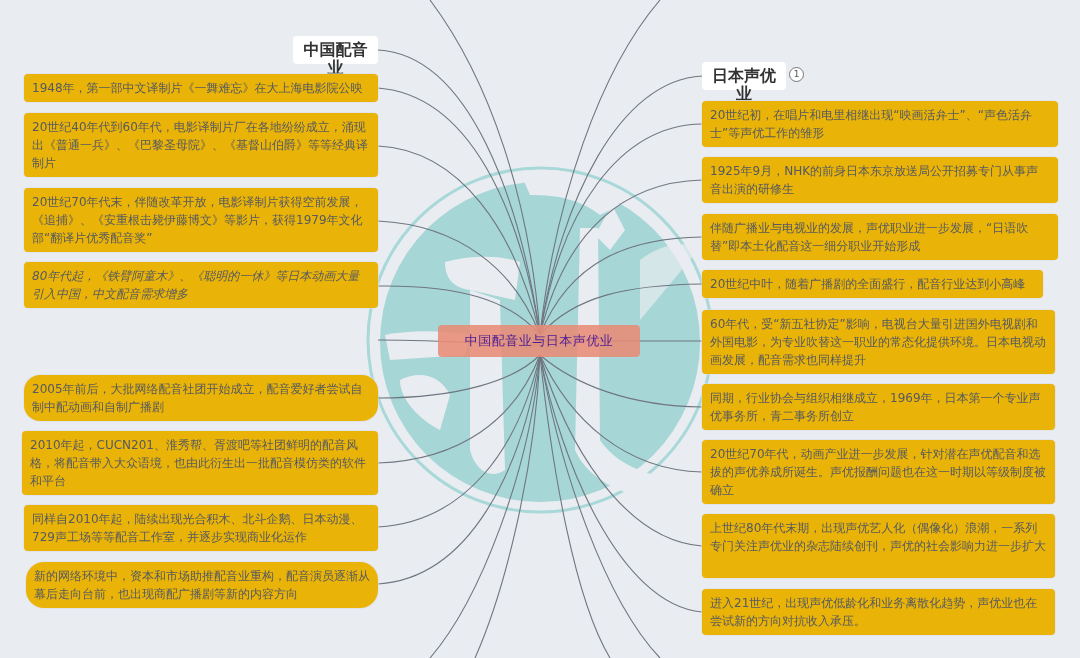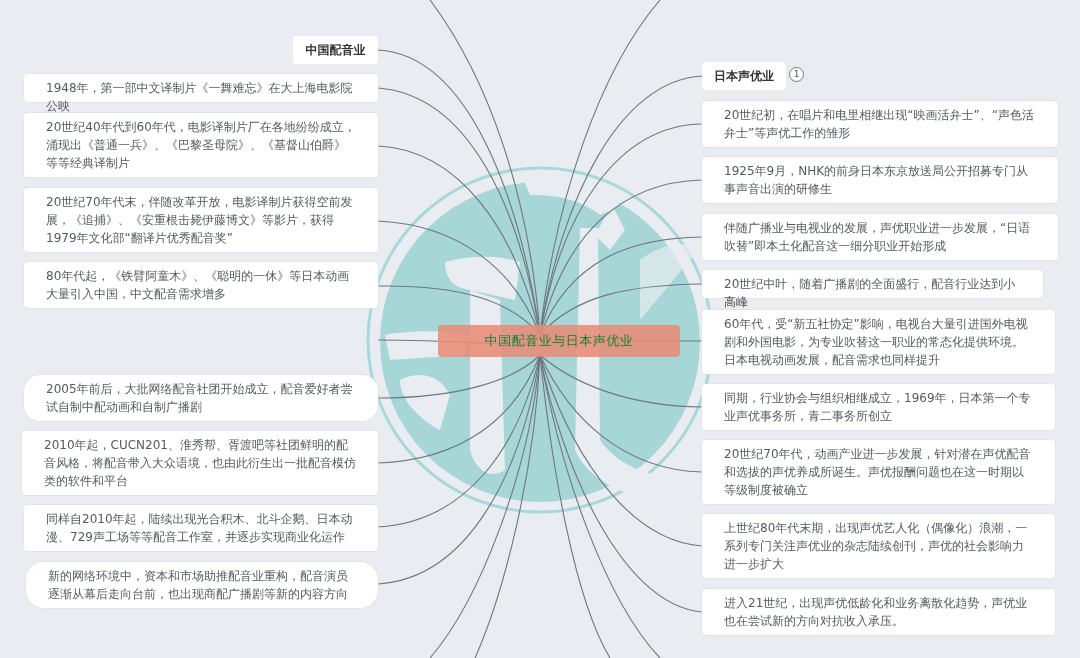--- a/index.html
+++ b/index.html
@@ -1,22 +1,22 @@
 <!DOCTYPE html>
 <html><head>
 <meta charset="utf-8">
 <style>
   html,body{margin:0;padding:0;}
   body{width:1080px;height:658px;background:#e9ecf1;position:relative;overflow:hidden;font-family:"DejaVu Sans","Liberation Sans",sans-serif;}
   .canvas{position:absolute;left:0;top:0;width:1080px;height:658px;}
   .wm{position:absolute;left:0;top:0;width:1080px;height:658px;pointer-events:none;}
   .lines{position:absolute;left:0;top:0;width:1080px;height:658px;pointer-events:none;}
-  .node{position:absolute;background:#ffffff;border-radius:4px;color:#555a60;font-size:12px;line-height:18px;padding:5px 22px;box-sizing:border-box;box-shadow:0 0 0 1px rgba(220,225,232,0.6);}
-  .branch{position:absolute;background:#ffffff;border-radius:4px;color:#333;font-size:12px;font-weight:bold;padding:5px 6px;box-sizing:border-box;line-height:18px;}
-  .root{position:absolute;left:438px;top:325px;width:242px;height:32px;background:rgba(232,140,118,0.88);border-radius:4px;color:#15803d;font-size:13px;text-align:center;line-height:32px;letter-spacing:0.5px;}
+  .node{position:absolute;background:#eab308;border-radius:4px;color:#555a60;font-size:12px;line-height:18px;padding:5px 8px;box-sizing:border-box;box-shadow:0 0 0 1px rgba(220,225,232,0.6);}
+  .branch{position:absolute;background:#ffffff;border-radius:4px;color:#333;font-size:16px;font-weight:bold;padding:5px 6px;box-sizing:border-box;line-height:18px;}
+  .root{position:absolute;left:438px;top:325px;width:202px;height:32px;background:rgba(232,140,118,0.88);border-radius:4px;color:#4c1d95;font-size:13px;text-align:center;line-height:32px;letter-spacing:0.5px;}
   .badge{position:absolute;left:789px;top:67px;width:15px;height:15px;border:1px solid #777;border-radius:50%;box-sizing:border-box;font-size:9px;line-height:13px;text-align:center;color:#555;background:#fff;}
 </style>
 </head>
 <body>
 
 <div class="canvas">
 
   <svg class="wm" viewBox="0 0 1080 658">
     <circle cx="540" cy="340" r="172" fill="none" stroke="#a9d8d8" stroke-width="3"></circle>
     <circle cx="540" cy="342" r="160" fill="#a6d6d6"></circle>
@@ -62,21 +62,21 @@
     <path d="M540 335 C 555 200, 600 70, 660 0"></path>
   </svg>
 
   <div class="branch" style="left:293px;top:36px;width:85px;height:28px;text-align:center;">
     <span>中国配音业</span>
   </div>
 
   <div class="node" style="left:24px;top:74px;width:354px;height:28px;"><span>1948年，第一部中文译制片《一舞难忘》在大上海电影院公映</span></div>
   <div class="node" style="left:24px;top:113px;width:354px;height:64px;"><span>20世纪40年代到60年代，电影译制片厂在各地纷纷成立，涌现出《普通一兵》、《巴黎圣母院》、《基督山伯爵》等等经典译制片</span></div>
   <div class="node" style="left:24px;top:188px;width:354px;height:64px;"><span>20世纪70年代末，伴随改革开放，电影译制片获得空前发展，《追捕》、《安重根击毙伊藤博文》等影片，获得1979年文化部“翻译片优秀配音奖”</span></div>
-  <div class="node" style="left:24px;top:262px;width:354px;height:46px;"><span>80年代起，《铁臂阿童木》、《聪明的一休》等日本动画大量引入中国，中文配音需求增多</span></div>
+  <div class="node" style="left:24px;top:262px;width:354px;height:46px;font-style:italic;"><span>80年代起，《铁臂阿童木》、《聪明的一休》等日本动画大量引入中国，中文配音需求增多</span></div>
   <div class="node" style="left:24px;top:375px;width:354px;height:46px;border-radius:16px;"><span>2005年前后，大批网络配音社团开始成立，配音爱好者尝试自制中配动画和自制广播剧</span></div>
   <div class="node" style="left:22px;top:431px;width:356px;height:64px;"><span>2010年起，CUCN201、淮秀帮、胥渡吧等社团鲜明的配音风格，将配音带入大众语境，也由此衍生出一批配音模仿类的软件和平台</span></div>
   <div class="node" style="left:24px;top:505px;width:354px;height:46px;"><span>同样自2010年起，陆续出现光合积木、北斗企鹅、日本动漫、729声工场等等配音工作室，并逐步实现商业化运作</span></div>
   <div class="node" style="left:26px;top:562px;width:352px;height:46px;border-radius:18px;"><span>新的网络环境中，资本和市场助推配音业重构，配音演员逐渐从幕后走向台前，也出现商配广播剧等新的内容方向</span></div>
 
   <div class="root">
     <span>中国配音业与日本声优业</span>
   </div>
 
   <div class="branch" style="left:702px;top:62px;width:84px;height:28px;text-align:center;">

